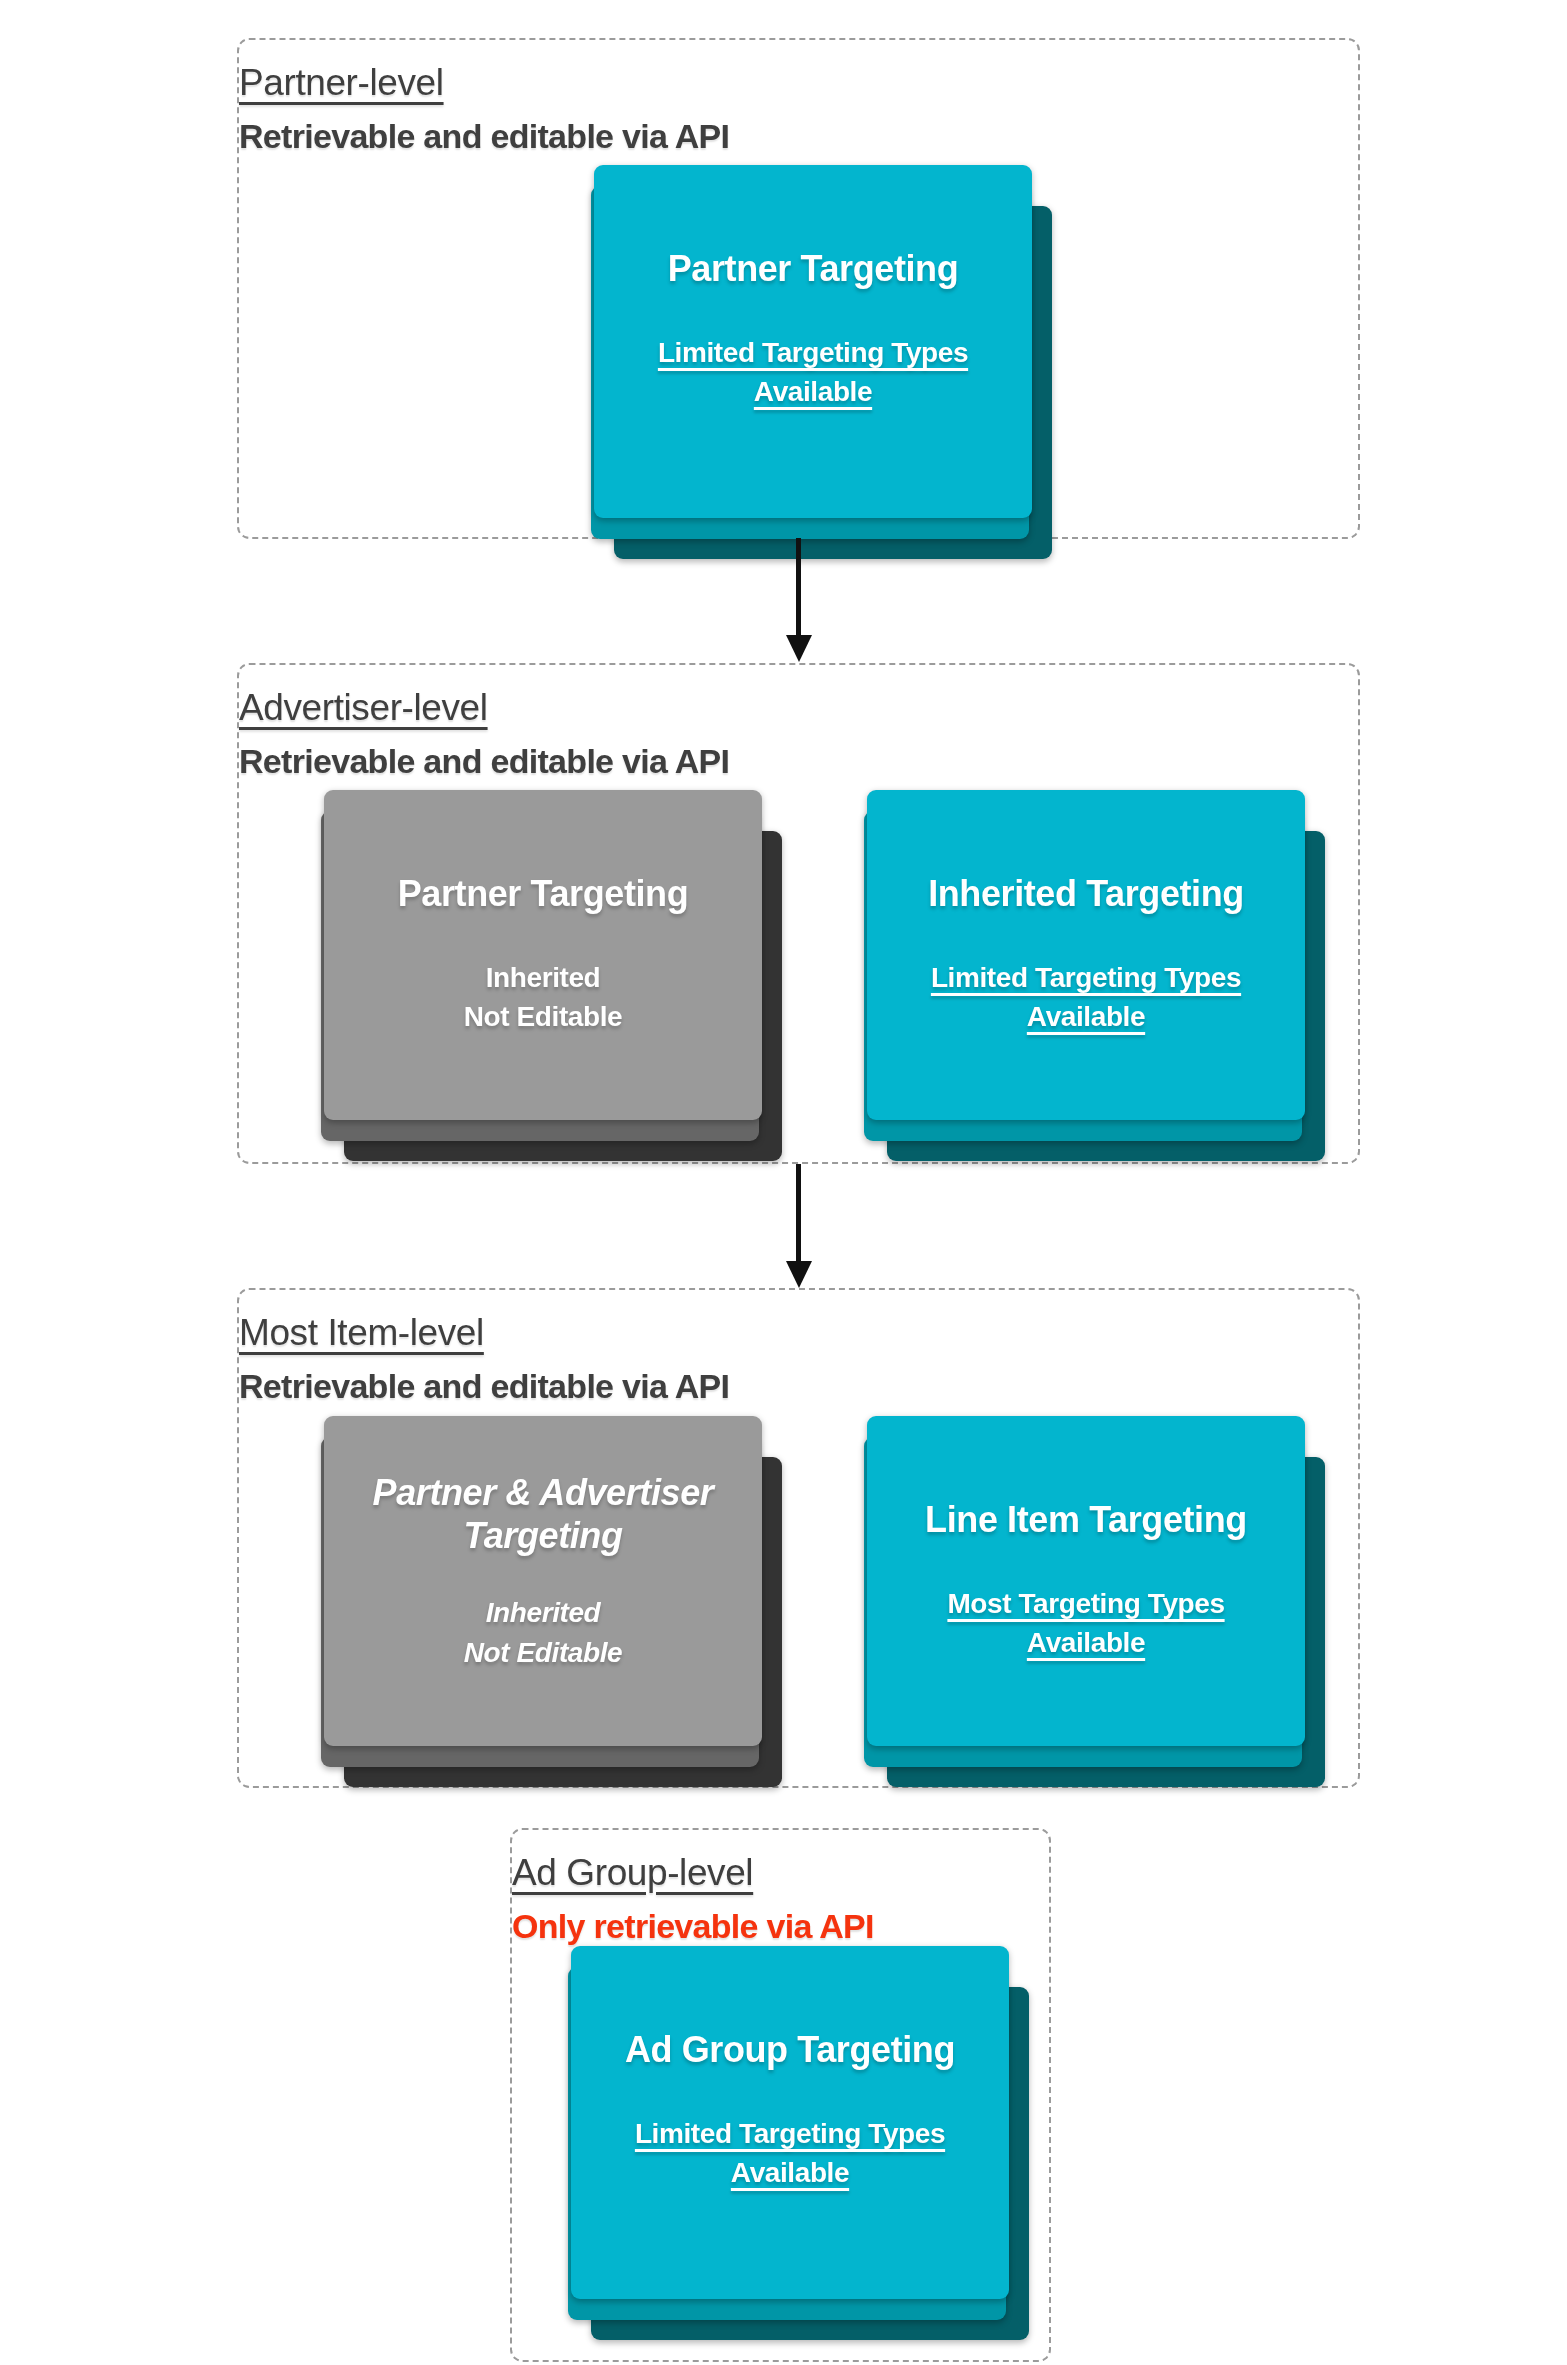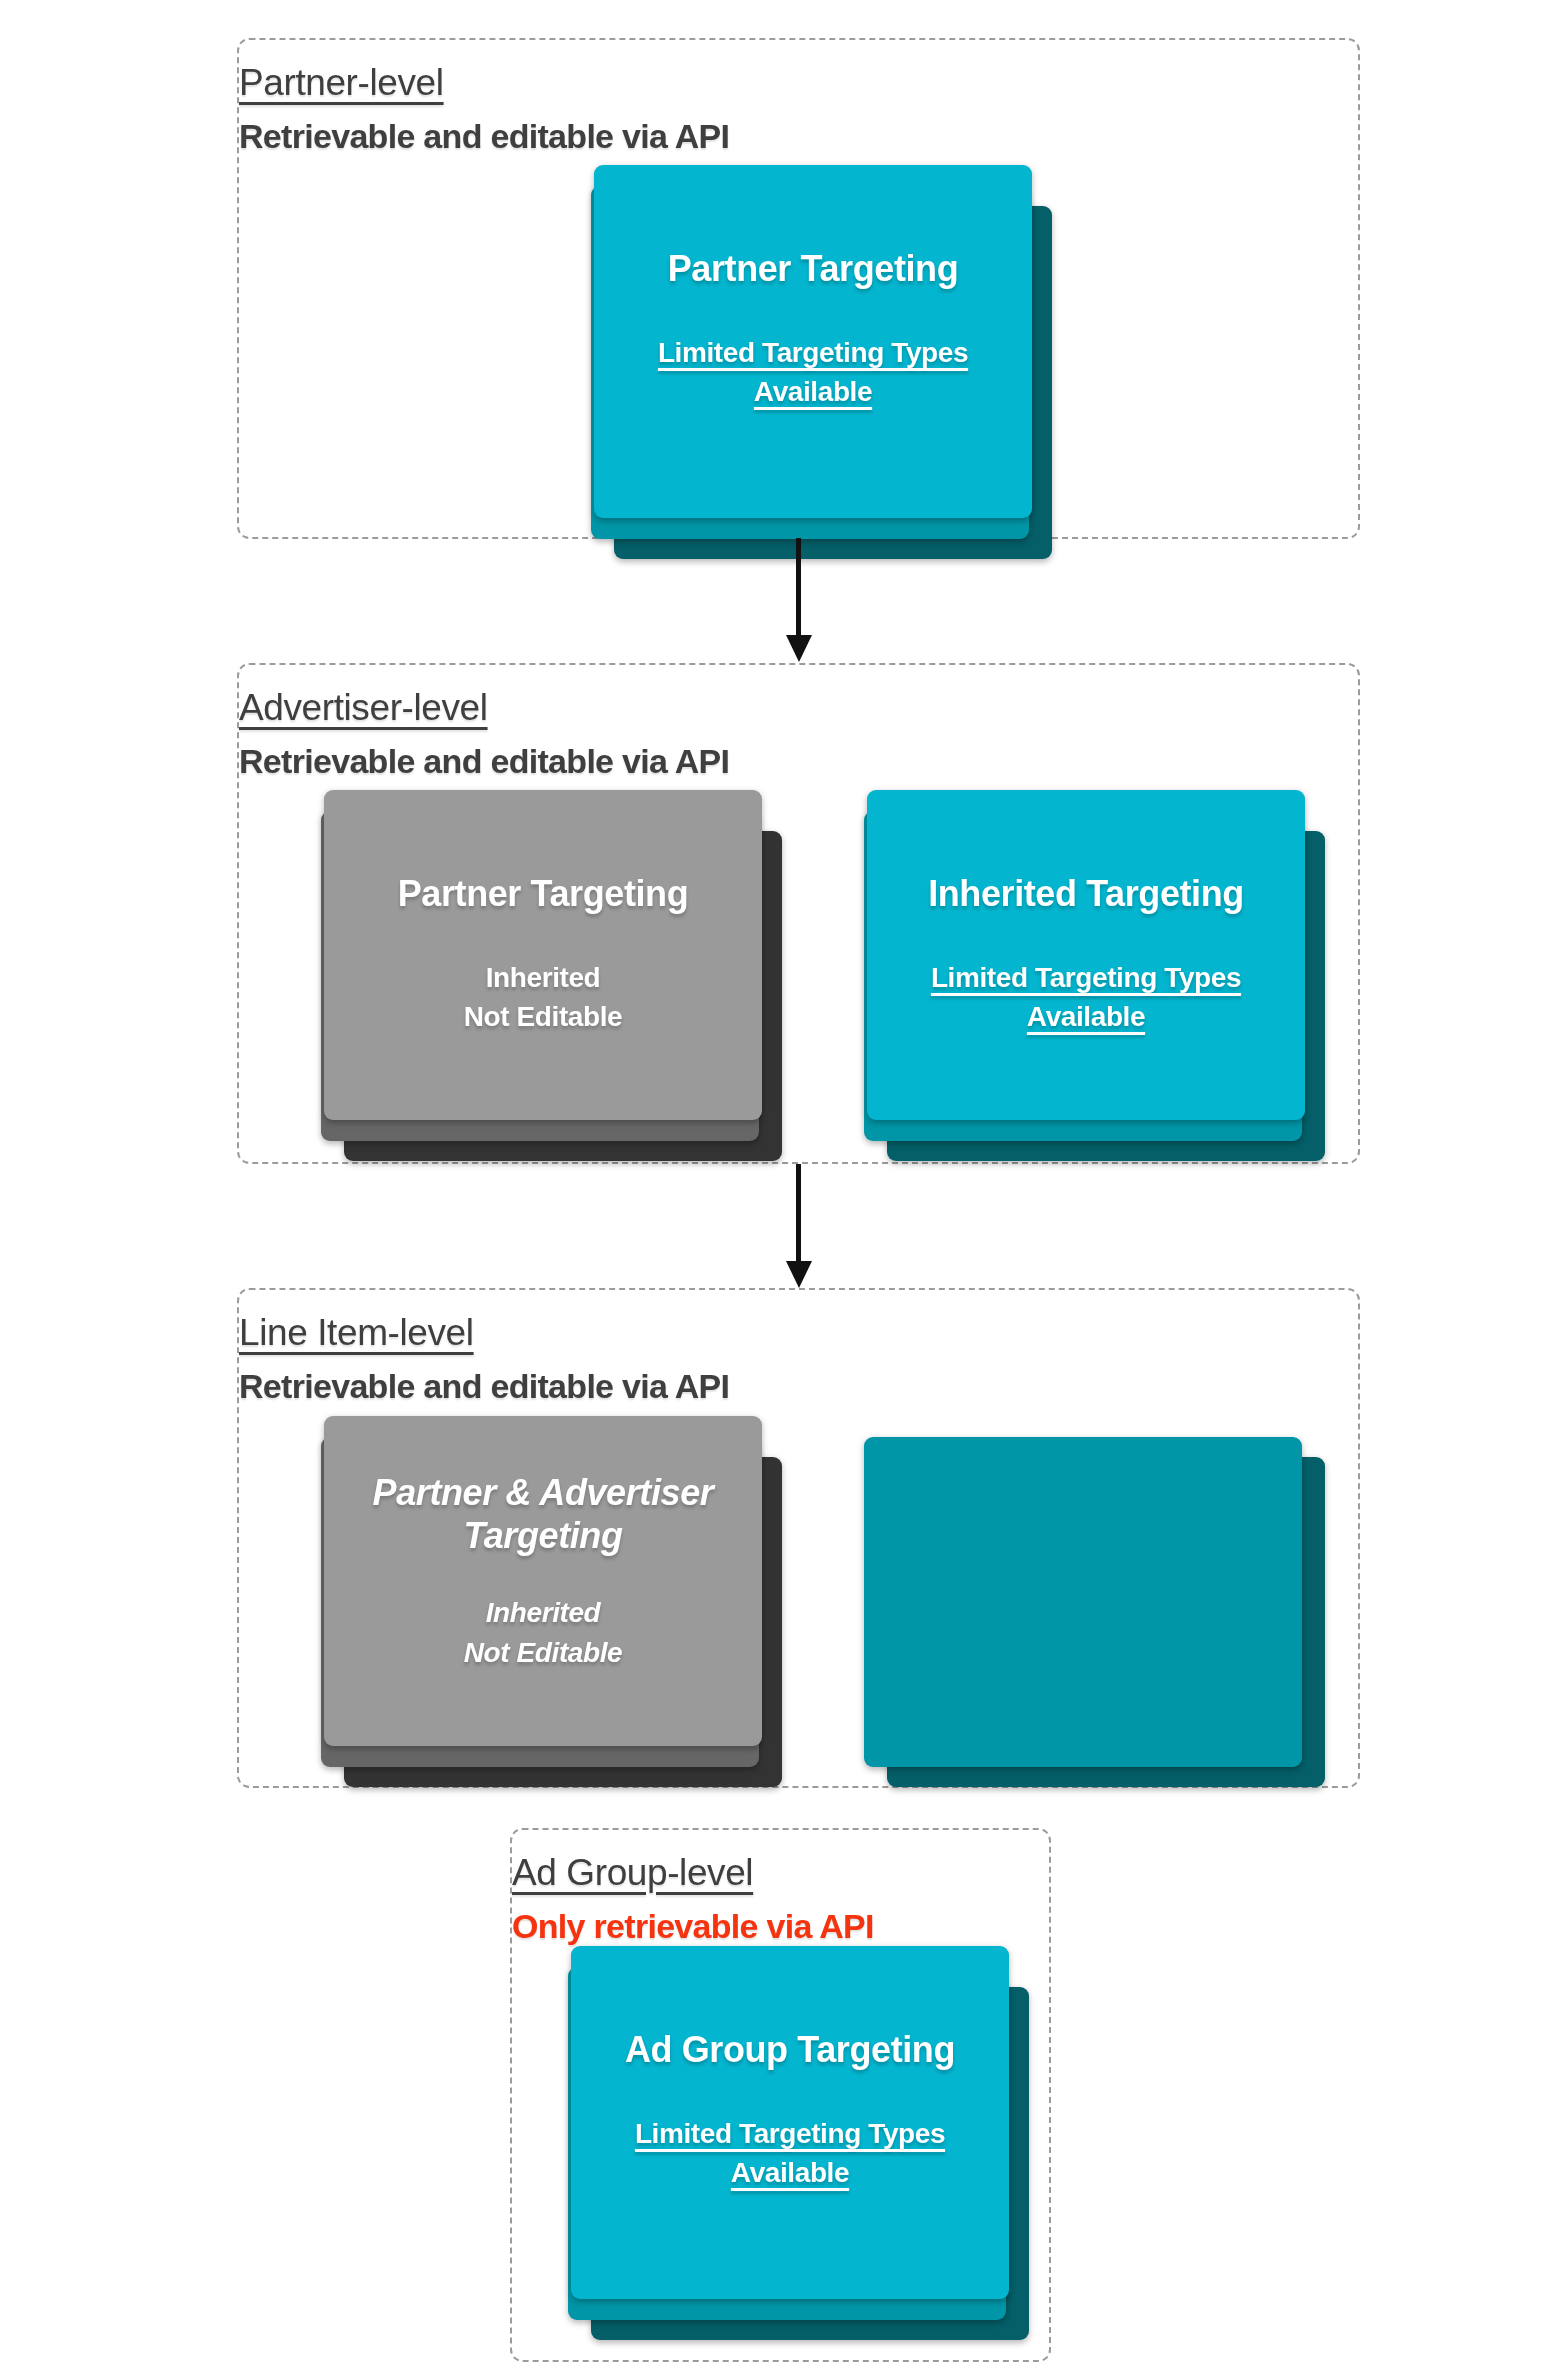--- a/index.html
+++ b/index.html
@@ -169,37 +169,41 @@
     </div>
   </section>
 
   <div class="arrow" style="left:785px;top:1164px;height:124px;">
     <div class="shaft"></div>
     <div class="head"></div>
   </div>
 
   <section class="level-box" style="left:237px;top:1288px;width:1123px;height:500px;">
     <div class="level-head">
-      <div class="level-title">Line Item-level</div>
+      <div class="level-title">Most Item-level</div>
       <div class="api-note">Retrievable and editable via API</div>
     </div>
     <div class="stack gray h370" style="left:60px;top:126px;height:371px;">
       <div class="layer back"></div>
       <div class="layer mid"></div>
       <div class="layer front card-content tall-title">
         <div class="card-title">Partner &amp; Advertiser Targeting</div>
         <div class="card-note">
           <span class="note-line">Inherited</span>
           <span class="note-line">Not Editable</span>
         </div>
       </div>
     </div>
     <div class="stack cyan h370" style="left:603px;top:126px;height:371px;">
       <div class="layer back"></div>
       <div class="layer mid"></div>
+      <div class="layer front card-content">
+        <div class="card-title">Line Item Targeting</div>
+        <div class="card-note underlined">Most Targeting Types Available</div>
+      </div>
     </div>
   </section>
 
   <section class="level-box" style="left:510px;top:1828px;width:541px;height:534px;">
     <div class="level-head">
       <div class="level-title">Ad Group-level</div>
       <div class="api-note red">Only retrievable via API</div>
     </div>
     <div class="stack cyan h395" style="left:34px;top:116px;height:394px;">
       <div class="layer back"></div>

